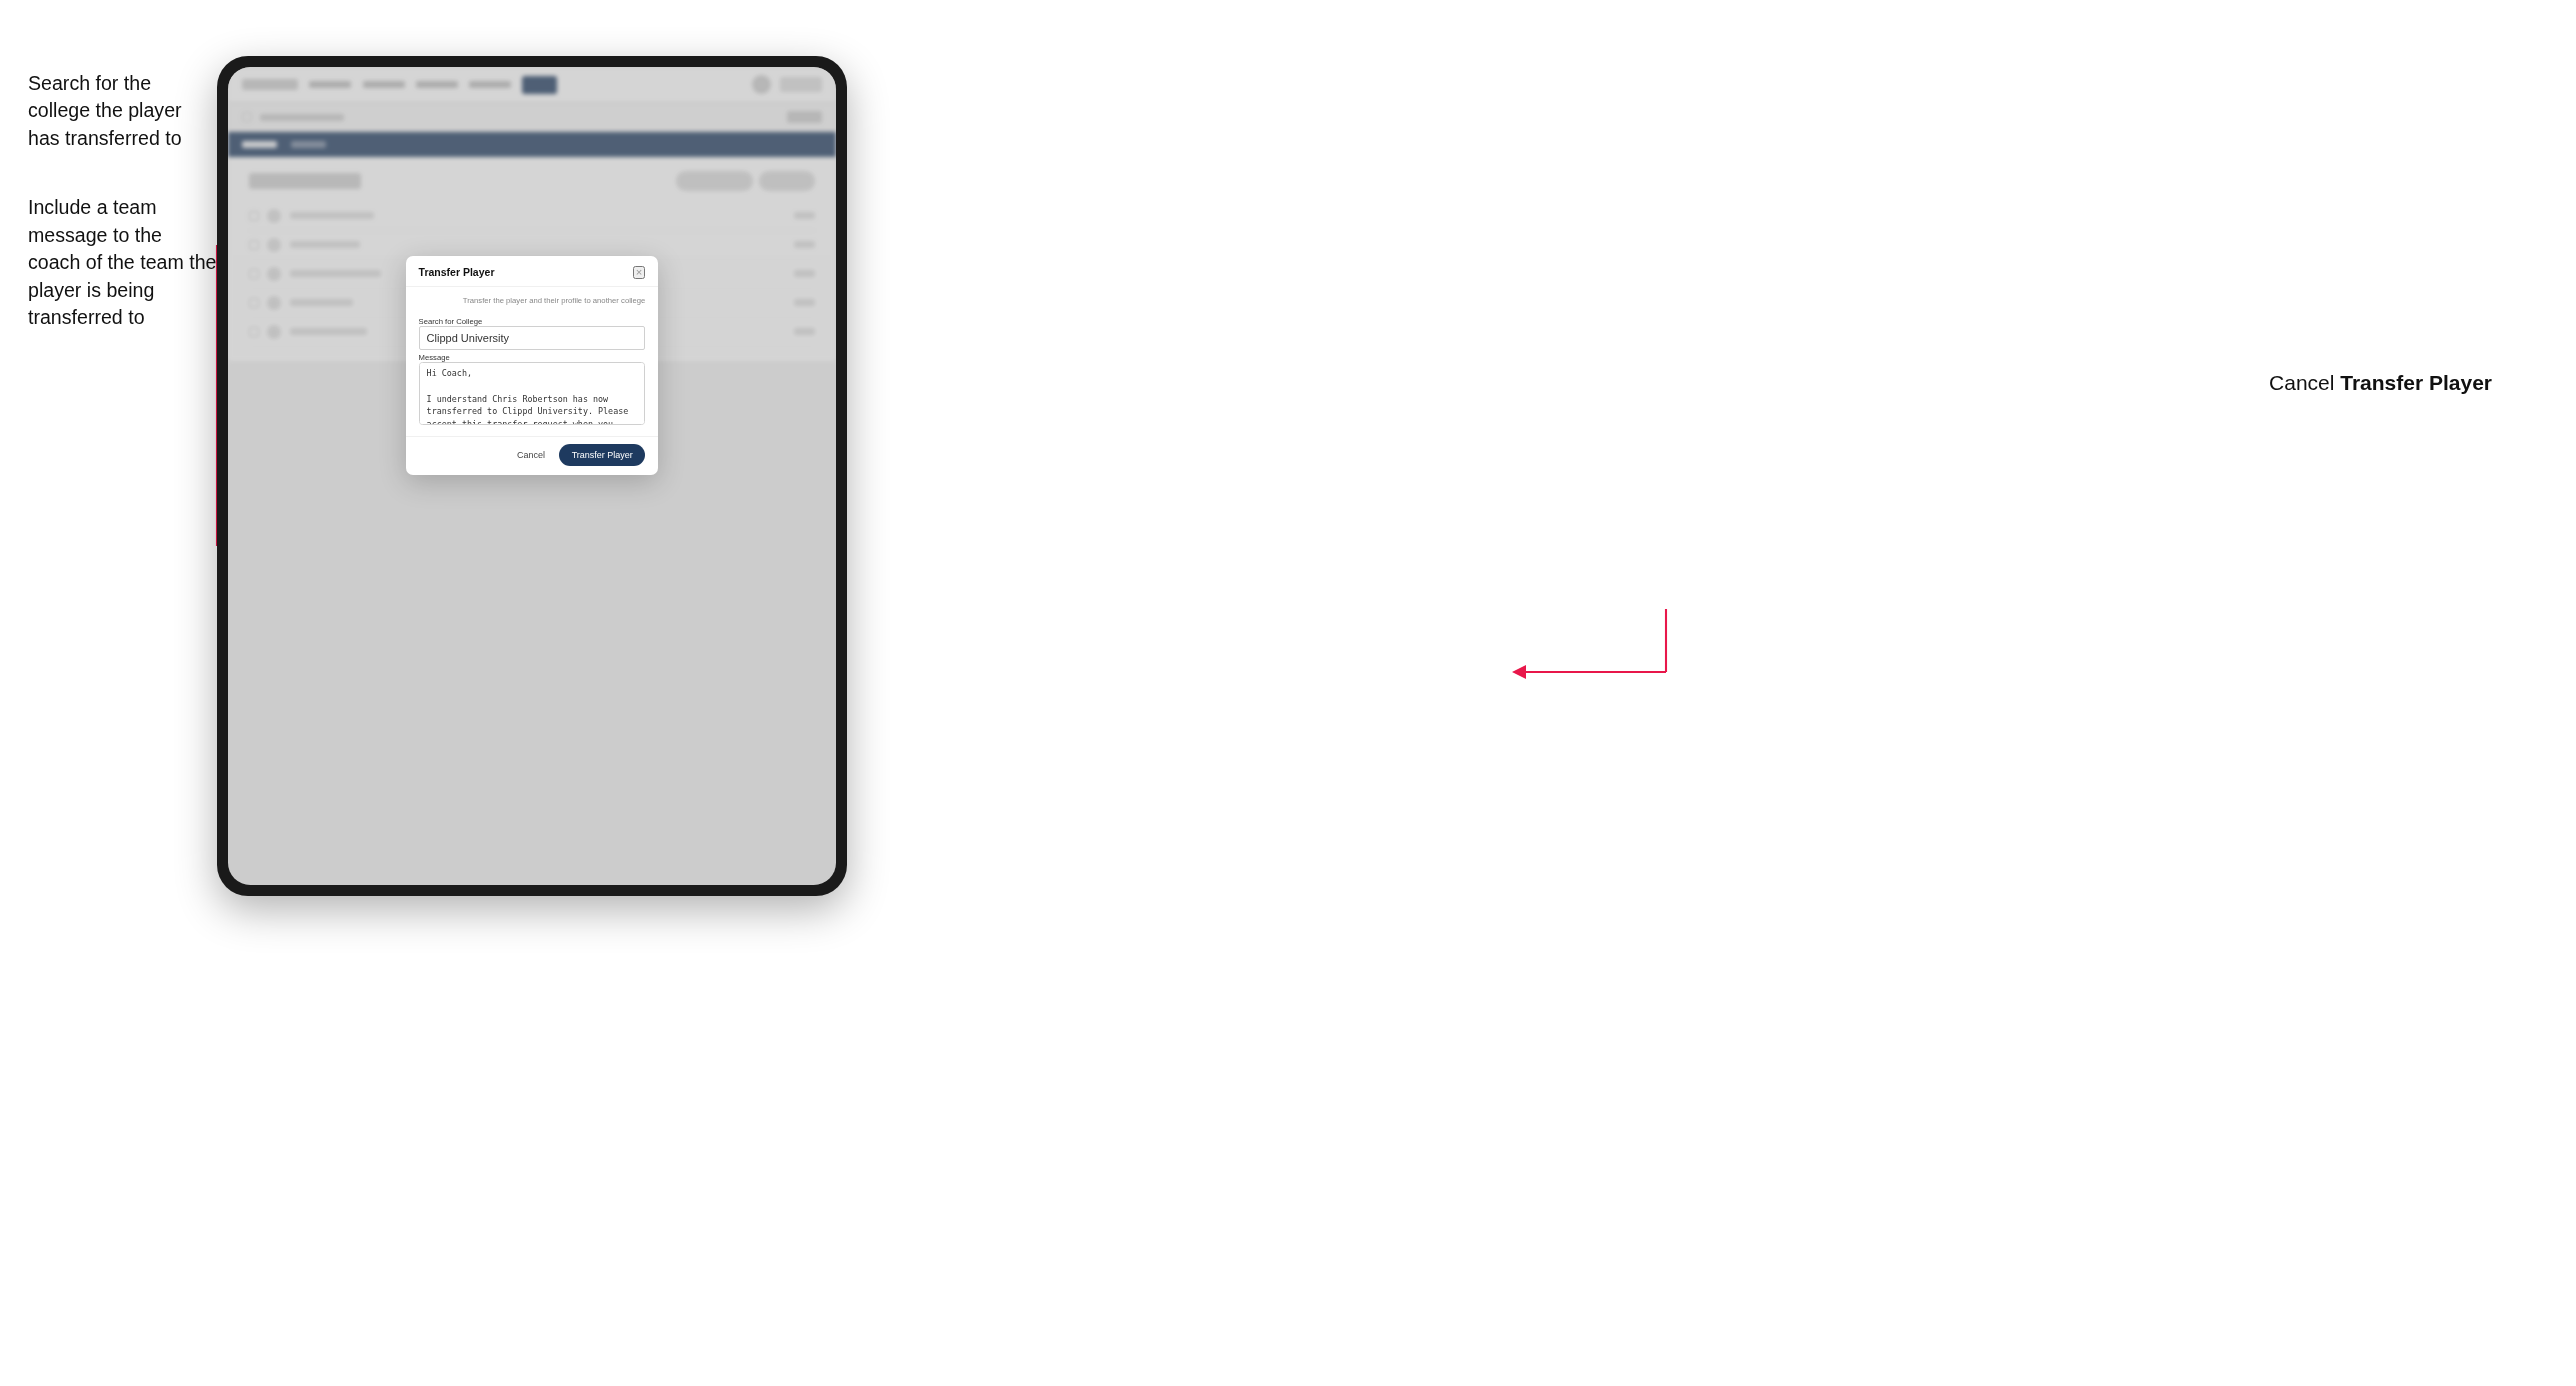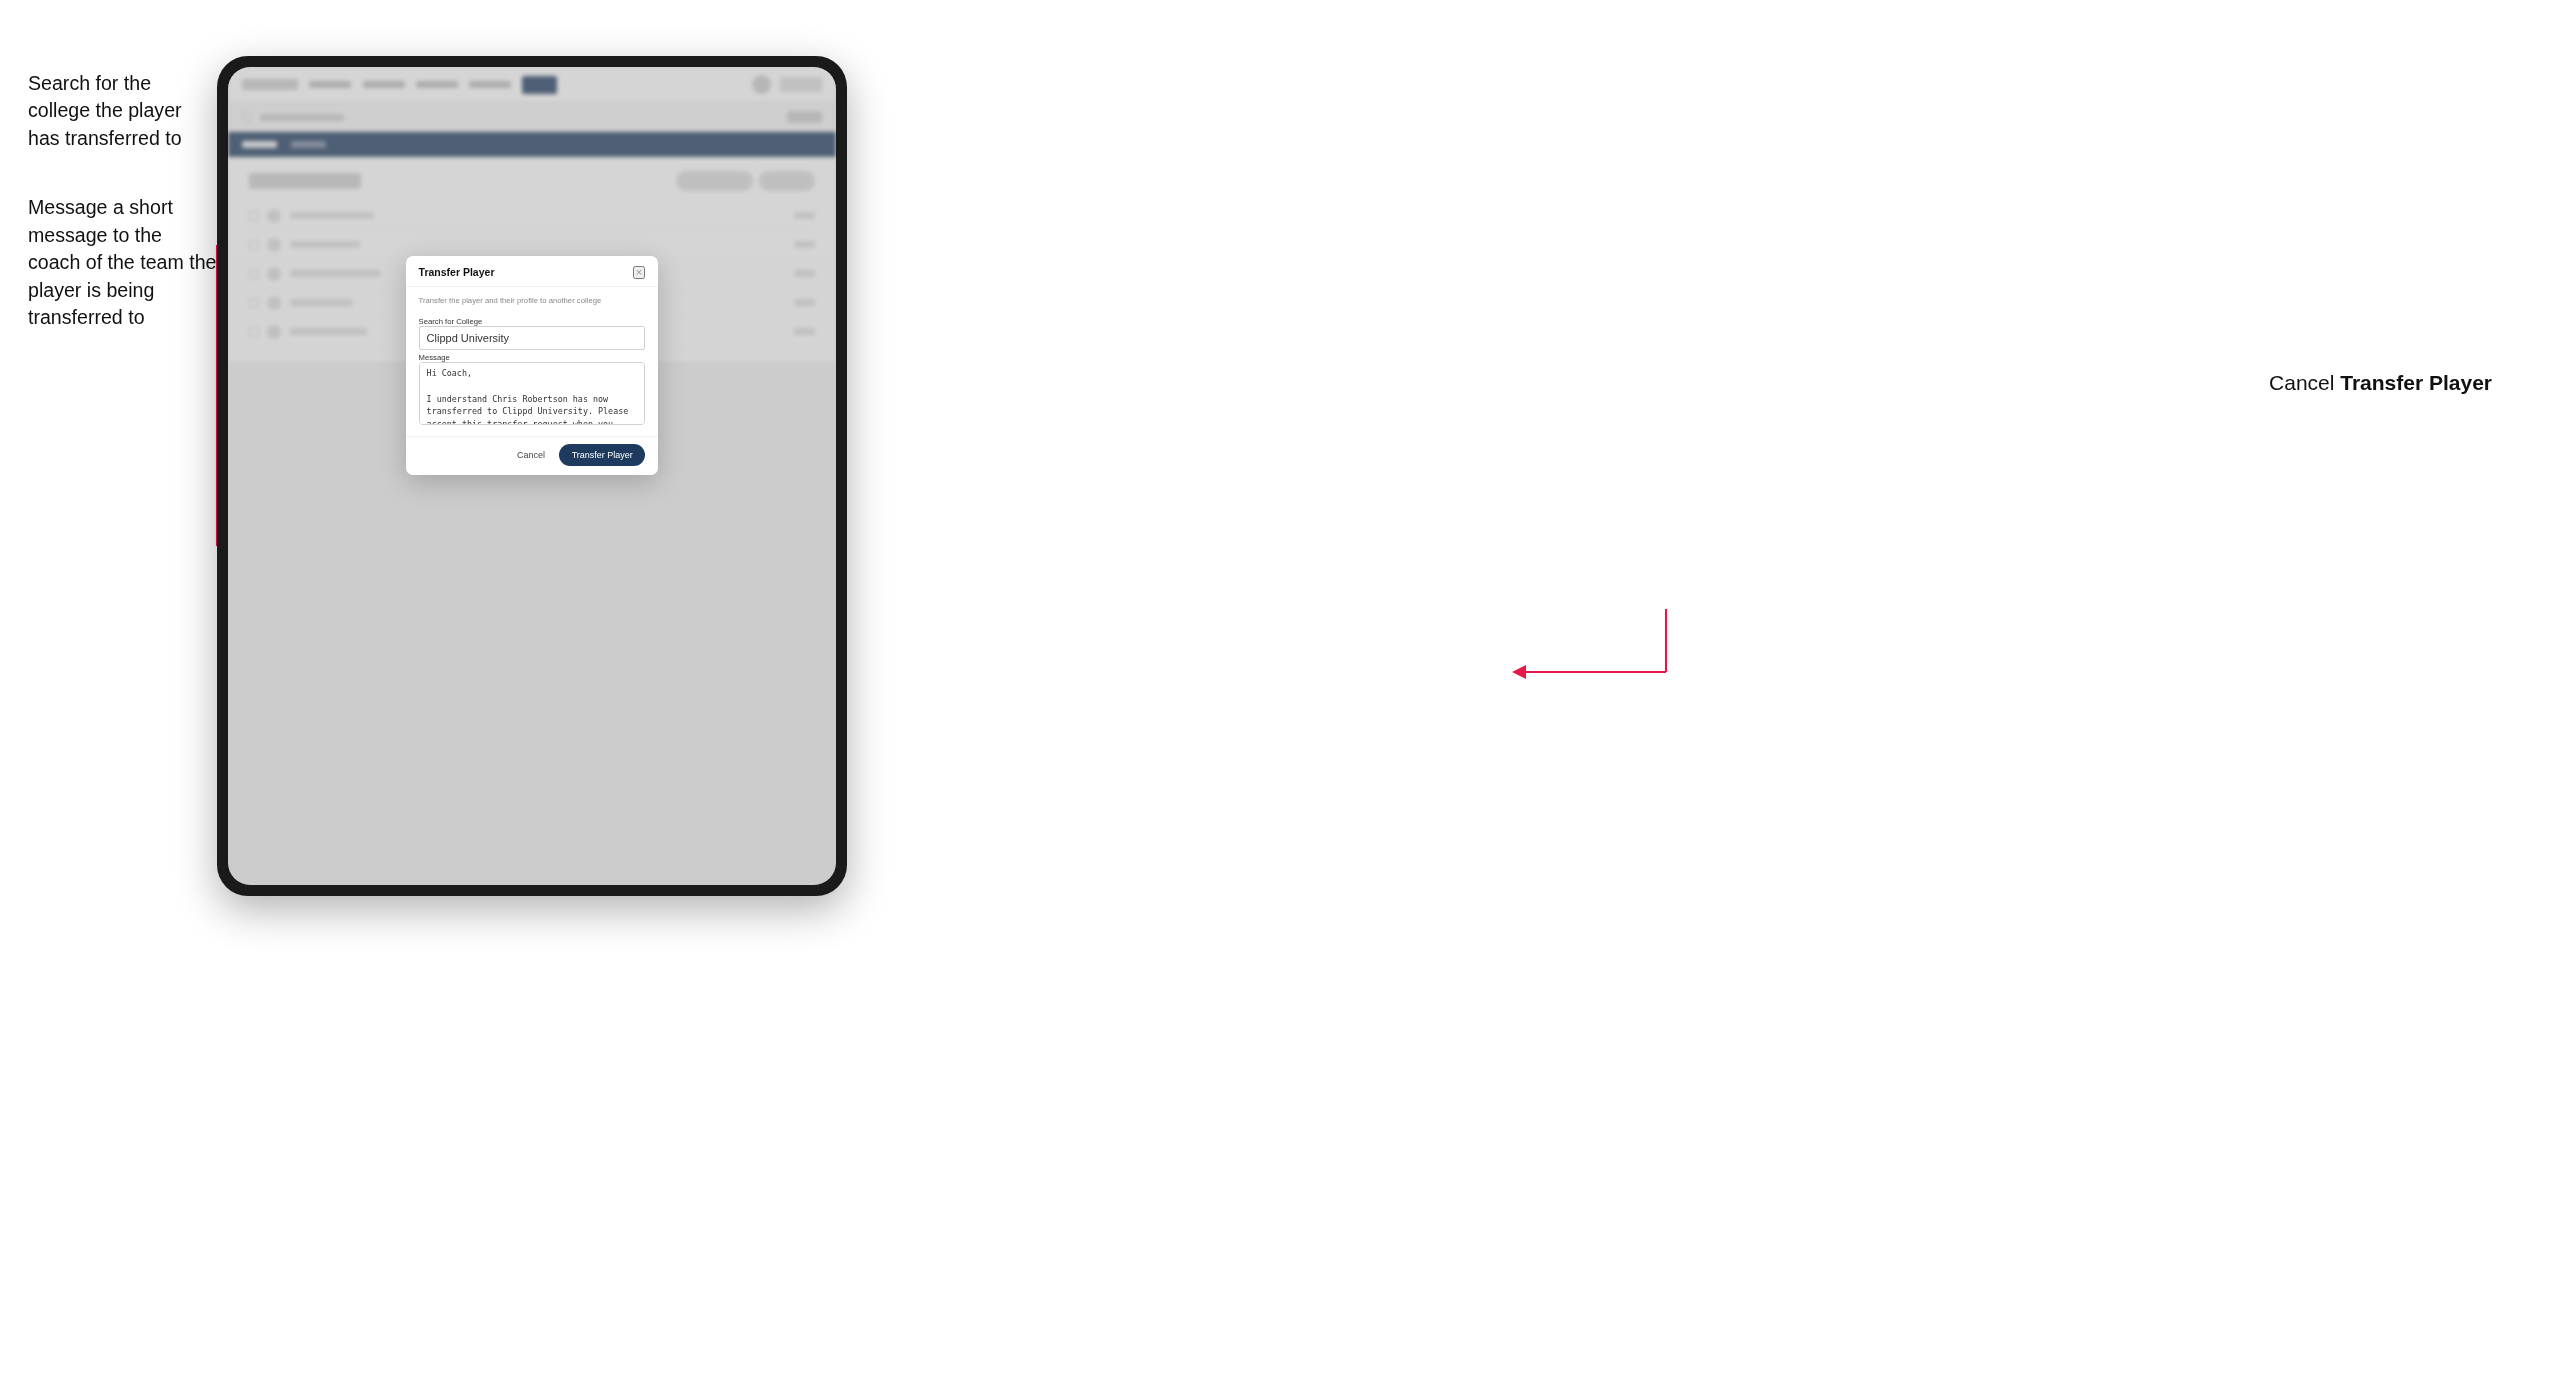--- a/index.html
+++ b/index.html
@@ -229,20 +229,21 @@
       align-items: center;
       justify-content: center;
     }
     .modal-body {
       padding: 9.8px 12.6px;
     }
     .modal-subtitle {
       font-size: 7.7px;
       color: #888;
       margin-bottom: 8.4px;
+      text-align: right;
     }
     .modal-label {
       font-size: 7.7px;
       font-weight: 400;
       color: #333;
       margin-bottom: 3.5px;
     }
     .modal-input {
       width: 100%;
       border: 0.7px solid #d0d0d0;
@@ -301,21 +302,21 @@
       width: 2576px;
       height: 1386px;
       pointer-events: none;
     }
   </style>
 </head>
 <body>
 
 <div class="annotation-left">
   <p class="annotation-text">Search for the college the player has transferred to</p>
-  <p class="annotation-text second">Message a short message to the coach of the team the player is being transferred to</p>
+  <p class="annotation-text second">Include a team message to the coach of the team the player is being transferred to</p>
 </div>
 
 <div class="annotation-right">
   <span>Cancel </span><span class="bold">Transfer Player</span>
 </div>
 
 <svg class="annotations-svg" viewBox="0 0 3680 1980" width="2576" height="1386">
 
   <line x1="310" y1="350" x2="310" y2="780" stroke="#e8174a" stroke-width="3"></line>
 

